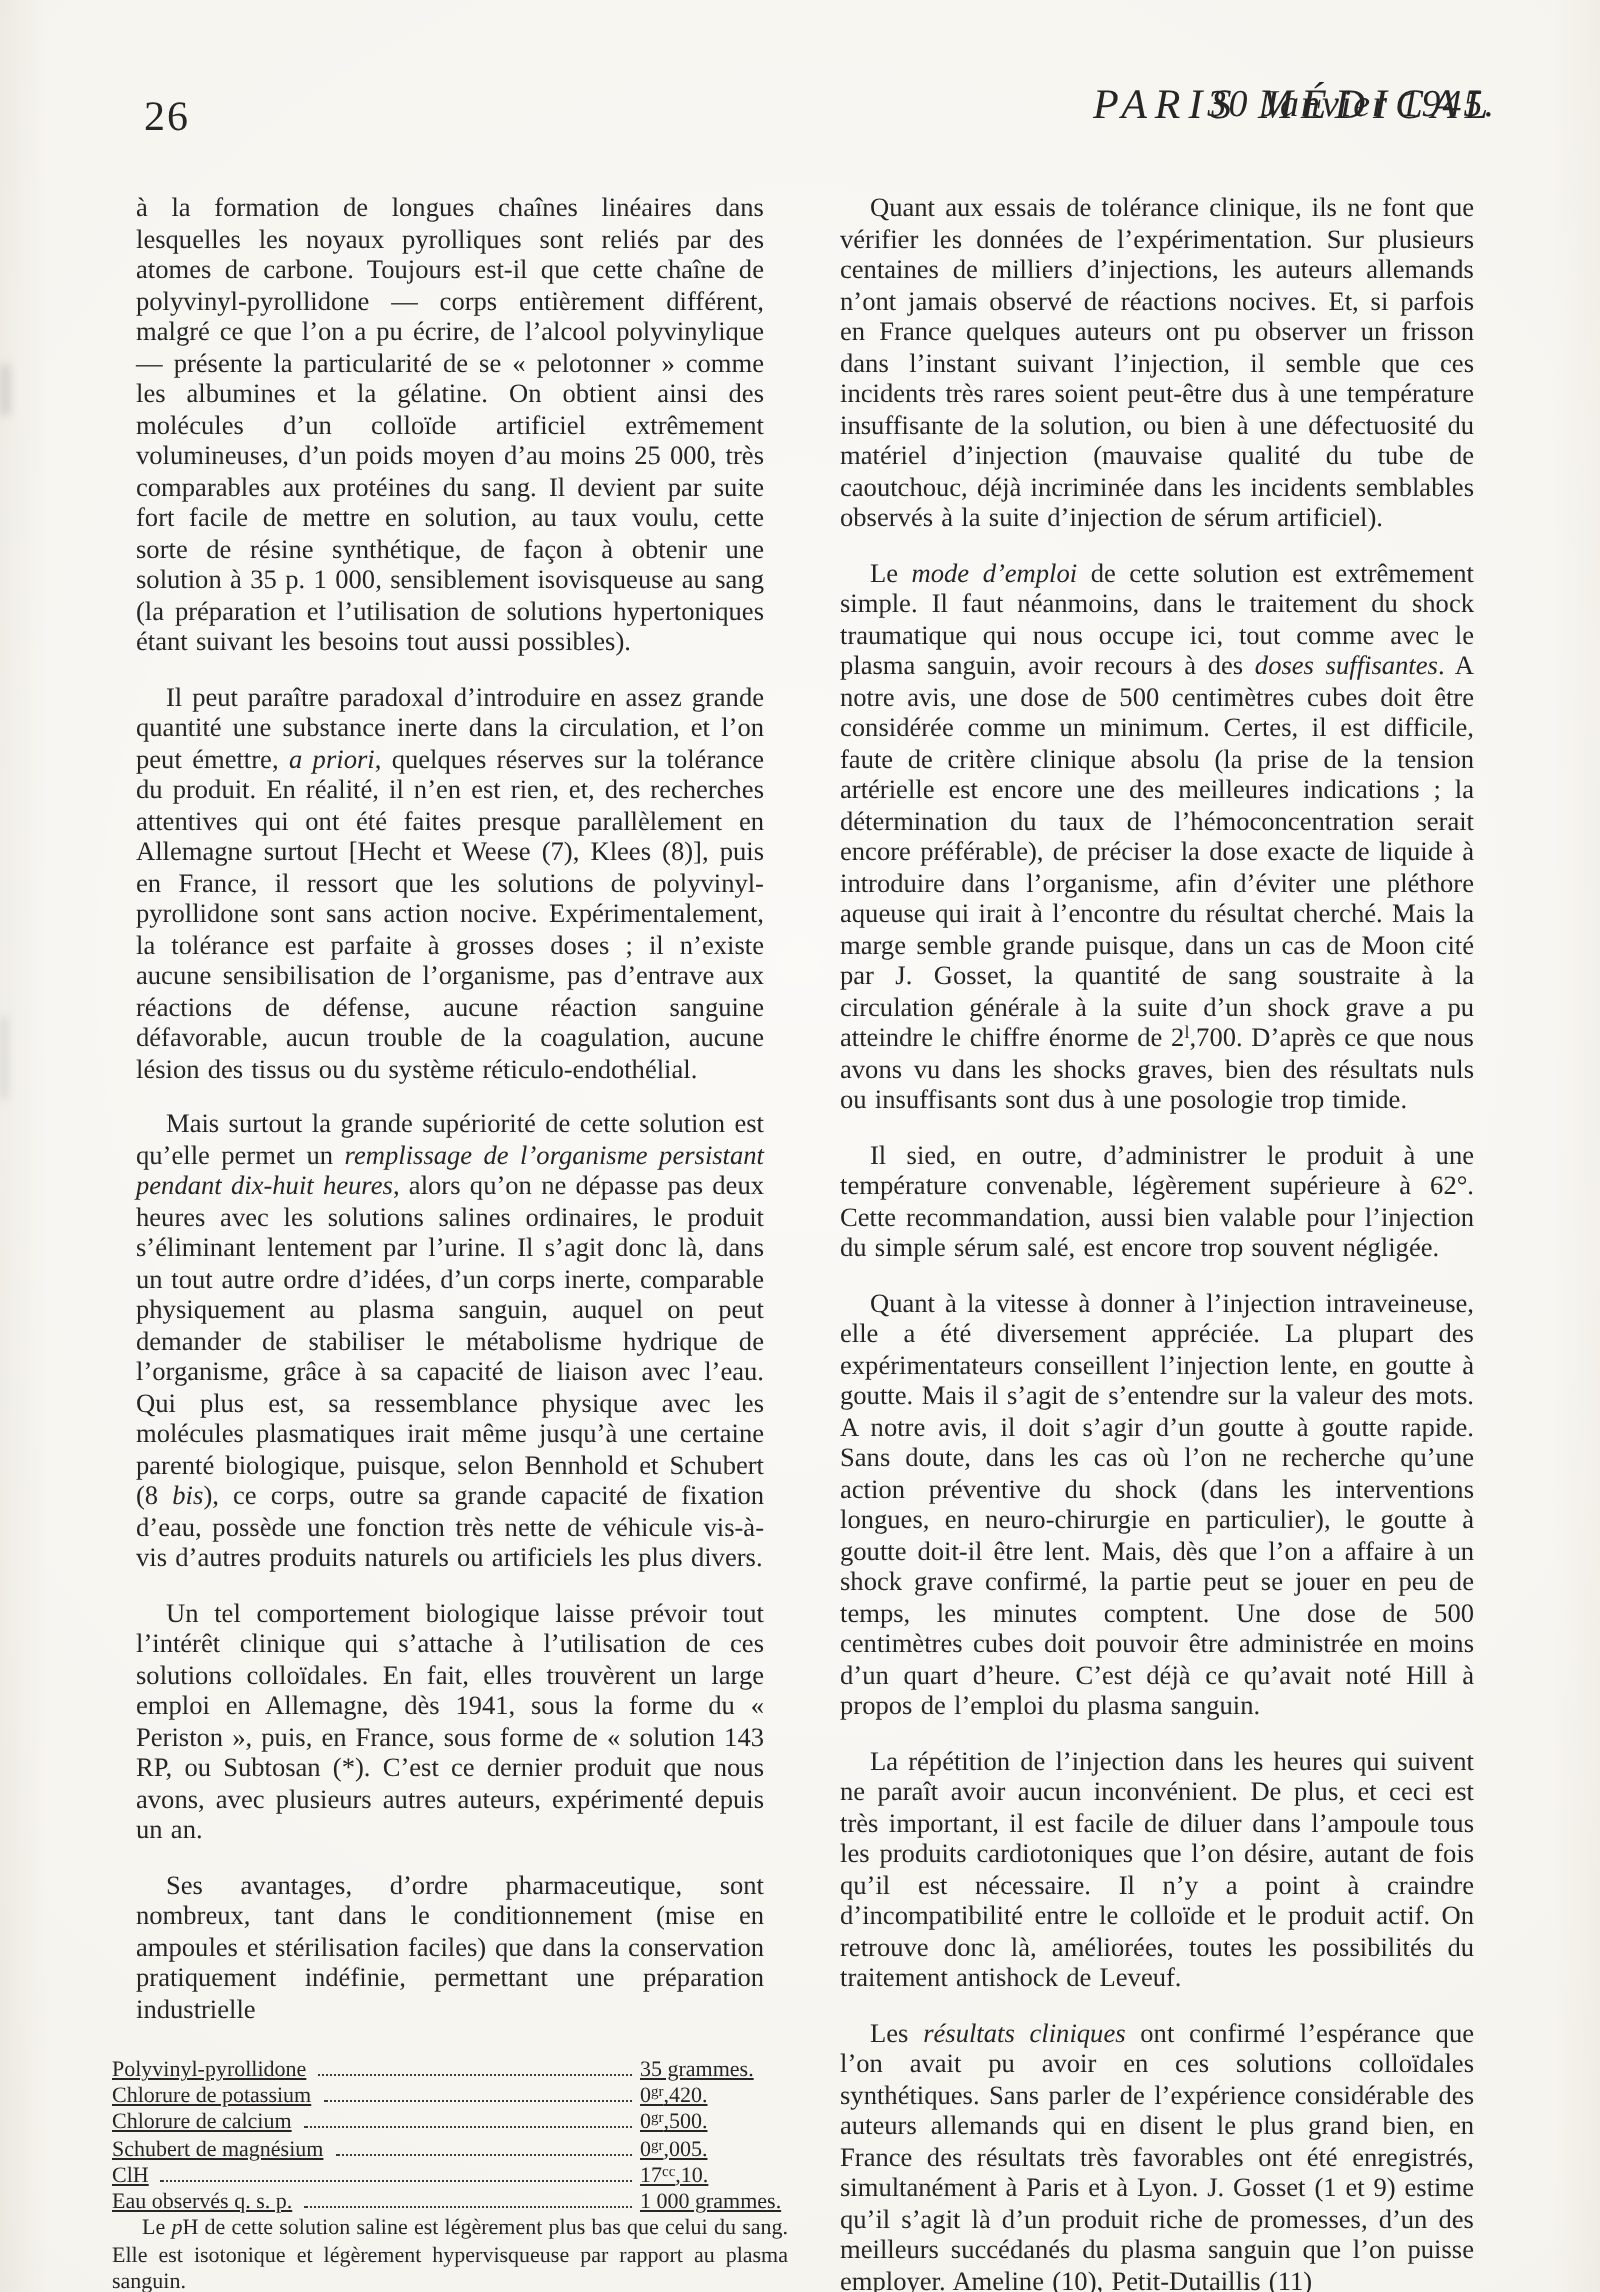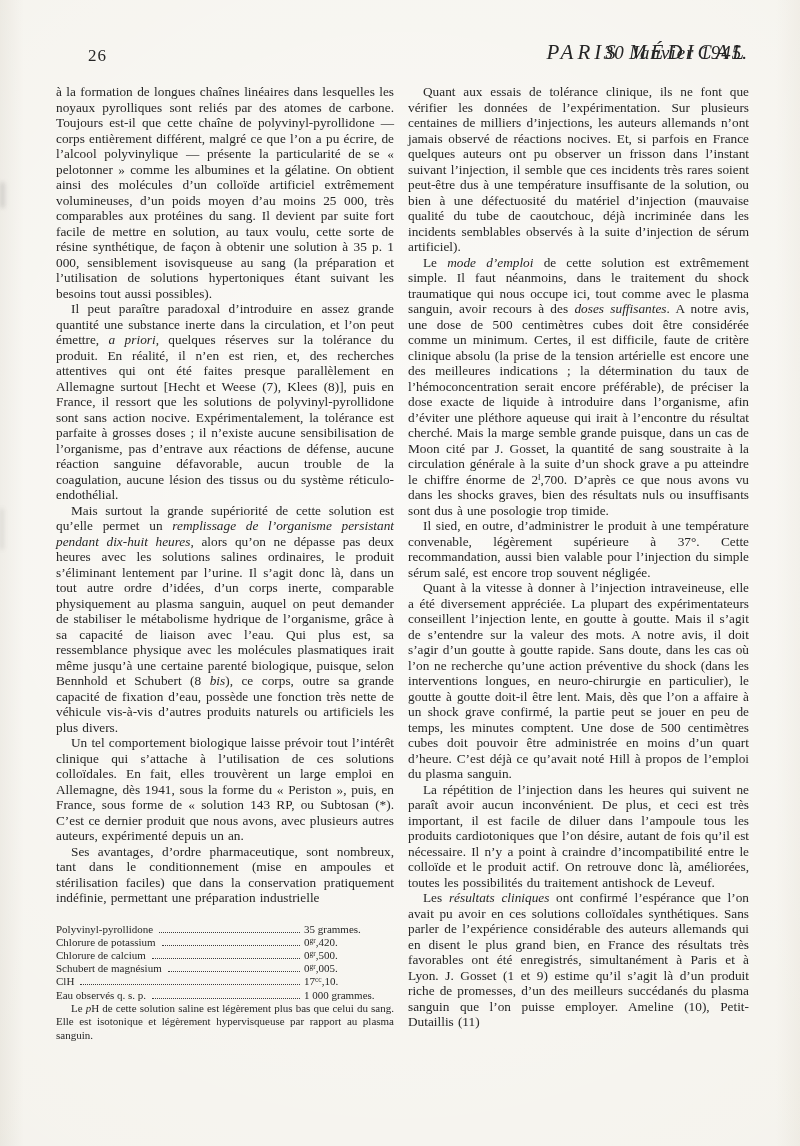--- a/index.html
+++ b/index.html
@@ -14,37 +14,37 @@
     position:absolute; inset:0;
     background:
       radial-gradient(ellipse 130% 100% at 50% 42%, rgba(255,255,255,0.55), rgba(255,255,255,0) 72%),
       linear-gradient(90deg, #eae7df 0%, #f5f3ed 3%, #f5f3ed 97%, #eeebe3 100%);
   }
   .smudge { position:absolute; background:rgba(110,110,110,0.22); filter:blur(2px); border-radius:3px; }
   .smudge.s1 { left:0; top:182px; width:5px; height:26px; }
   .smudge.s2 { left:0; top:508px; width:4px; height:42px; opacity:.7; }
 
   .masthead { position:absolute; left:56px; right:52px; top:40px; height:32px; }
-  .pagenum  { position:absolute; left:32px; top:6px; font-size:17px; letter-spacing:1px; }
+  .pagenum  { position:absolute; left:16px; top:6px; font-size:21px; letter-spacing:1px; }
   .title    { position:absolute; left:0; right:0; top:0; text-align:right;
               font-style:italic; font-size:21px; letter-spacing:4px; }
   .date     { position:absolute; right:0; top:2px; font-style:italic; font-size:19px; letter-spacing:1px; }
 
   .col { position:absolute; top:84px; }
   .col-left  { left:56px;  width:338px; }
   .col-right { left:408px; width:341px; }
 
-  .para { margin:0; text-align:justify; font-size:13.3px; line-height:15.5px; word-spacing:0.8px; }
+  .para { margin:12px; text-align:justify; font-size:13.3px; line-height:15.5px; word-spacing:0.8px; }
   .para.indent, .indent { text-indent:15px; }
   em { font-style:italic; }
   .para sup, .fn-note sup { font-size:9px; line-height:0; vertical-align:4px; }
 
   .footnote { margin-top:17px; font-size:11px; line-height:13.4px; }
   .fn-intro, .fn-note { margin:0; text-align:justify; }
-  .fn-table { margin:1px 16px 0 0; }
+  .fn-table { margin:1px 0 0 0;text-decoration:underline; }
   .fn-row   { display:flex; align-items:baseline; line-height:13.2px; }
   .fn-label { white-space:nowrap; }
   .fn-leader{ flex:1 1 auto; border-bottom:1px dotted #3c3c3c; margin:0 4px 2px 6px; min-width:10px; }
   .fn-value { flex:0 0 auto; min-width:74px; white-space:nowrap; }
   .fn-value sup { font-size:7.5px; line-height:0; vertical-align:3px; }
 </style>
 </head>
 <body>
 
 <div class="page">
@@ -99,19 +99,19 @@
           </div>
         </div>
       <p class="fn-note indent"><span>Le </span><em>p</em><span>H de cette solution saline est légèrement plus bas que celui du sang. Elle est isotonique et légèrement hypervisqueuse par rapport au plasma sanguin.</span></p>
     </div>
   </div>
 
   <div class="col col-right">
     <div class="body-text">
         <p class="para indent"><span>Quant aux essais de tolérance clinique, ils ne font que vérifier les données de l’expérimentation. Sur plusieurs centaines de milliers d’injections, les auteurs allemands n’ont jamais observé de réactions nocives. Et, si parfois en France quelques auteurs ont pu observer un frisson dans l’instant suivant l’injection, il semble que ces incidents très rares soient peut-être dus à une température insuffisante de la solution, ou bien à une défectuosité du matériel d’injection (mauvaise qualité du tube de caoutchouc, déjà incriminée dans les incidents semblables observés à la suite d’injection de sérum artificiel).</span></p>
         <p class="para indent"><span>Le </span><em>mode d’emploi</em><span> de cette solution est extrêmement simple. Il faut néanmoins, dans le traitement du shock traumatique qui nous occupe ici, tout comme avec le plasma sanguin, avoir recours à des </span><em>doses suffisantes</em><span>. A notre avis, une dose de 500 centimètres cubes doit être considérée comme un minimum. Certes, il est difficile, faute de critère clinique absolu (la prise de la tension artérielle est encore une des meilleures indications ; la détermination du taux de l’hémoconcentration serait encore préférable), de préciser la dose exacte de liquide à introduire dans l’organisme, afin d’éviter une pléthore aqueuse qui irait à l’encontre du résultat cherché. Mais la marge semble grande puisque, dans un cas de Moon cité par J. Gosset, la quantité de sang soustraite à la circulation générale à la suite d’un shock grave a pu atteindre le chiffre énorme de 2</span><sup>l</sup><span>,700. D’après ce que nous avons vu dans les shocks graves, bien des résultats nuls ou insuffisants sont dus à une posologie trop timide.</span></p>
-        <p class="para indent"><span>Il sied, en outre, d’administrer le produit à une température convenable, légèrement supérieure à 37°. Cette recommandation, aussi bien valable pour l’injection du simple sérum salé, est encore trop souvent négligée.</span></p>
+        <p class="para indent"><span>Il sied, en outre, d’administrer le produit à une température convenable, légèrement supérieure à 62°. Cette recommandation, aussi bien valable pour l’injection du simple sérum salé, est encore trop souvent négligée.</span></p>
         <p class="para indent"><span>Quant à la vitesse à donner à l’injection intraveineuse, elle a été diversement appréciée. La plupart des expérimentateurs conseillent l’injection lente, en goutte à goutte. Mais il s’agit de s’entendre sur la valeur des mots. A notre avis, il doit s’agir d’un goutte à goutte rapide. Sans doute, dans les cas où l’on ne recherche qu’une action préventive du shock (dans les interventions longues, en neuro-chirurgie en particulier), le goutte à goutte doit-il être lent. Mais, dès que l’on a affaire à un shock grave confirmé, la partie peut se jouer en peu de temps, les minutes comptent. Une dose de 500 centimètres cubes doit pouvoir être administrée en moins d’un quart d’heure. C’est déjà ce qu’avait noté Hill à propos de l’emploi du plasma sanguin.</span></p>
         <p class="para indent"><span>La répétition de l’injection dans les heures qui suivent ne paraît avoir aucun inconvénient. De plus, et ceci est très important, il est facile de diluer dans l’ampoule tous les produits cardiotoniques que l’on désire, autant de fois qu’il est nécessaire. Il n’y a point à craindre d’incompatibilité entre le colloïde et le produit actif. On retrouve donc là, améliorées, toutes les possibilités du traitement antishock de Leveuf.</span></p>
         <p class="para indent"><span>Les </span><em>résultats cliniques</em><span> ont confirmé l’espérance que l’on avait pu avoir en ces solutions colloïdales synthétiques. Sans parler de l’expérience considérable des auteurs allemands qui en disent le plus grand bien, en France des résultats très favorables ont été enregistrés, simultanément à Paris et à Lyon. J. Gosset (1 et 9) estime qu’il s’agit là d’un produit riche de promesses, d’un des meilleurs succédanés du plasma sanguin que l’on puisse employer. Ameline (10), Petit-Dutaillis (11)</span></p>
       </div>
   </div>
 </div>
 
 </body></html>

